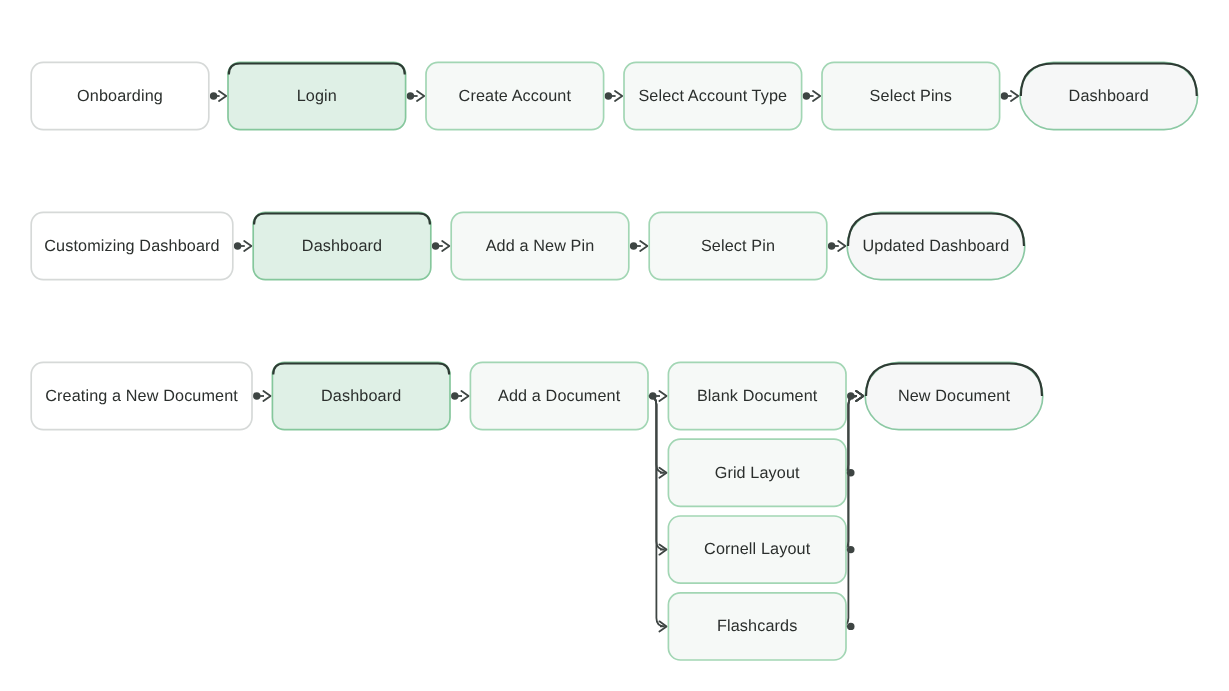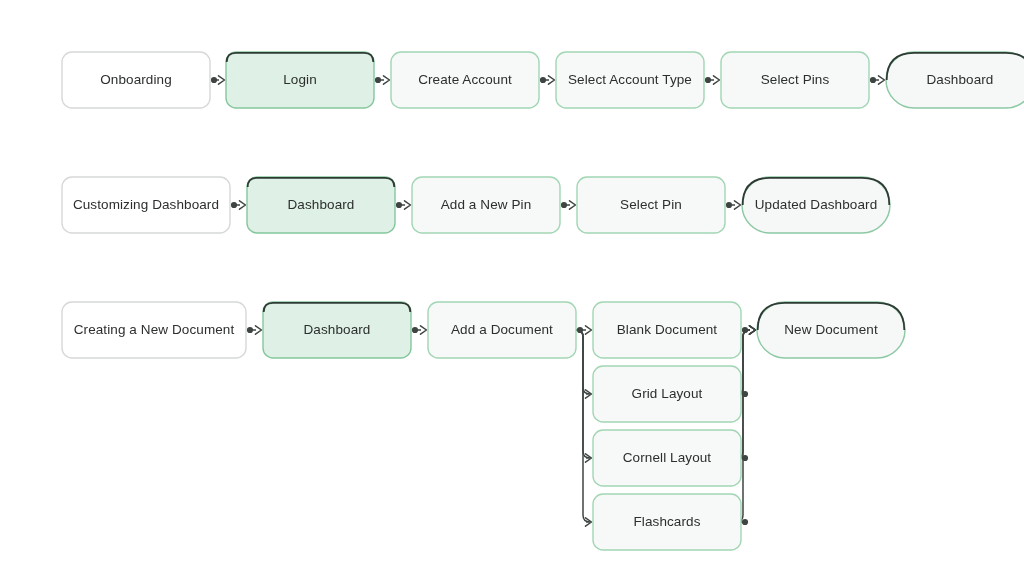--- a/index.html
+++ b/index.html
@@ -11,21 +11,20 @@
     width: 1024px;
     height: 576px;
     overflow: hidden;
     font-family: "Liberation Sans", sans-serif;
   }
   #canvas {
     position: relative;
     width: 936px;
     height: 576px;
     background: #ffffff;
-    margin-left: 36px;
   }
   svg.flow {
     position: absolute;
     top: 0;
     left: 0;
     width: 1024px;
     height: 576px;
     display: block;
   }
   .node-label {

